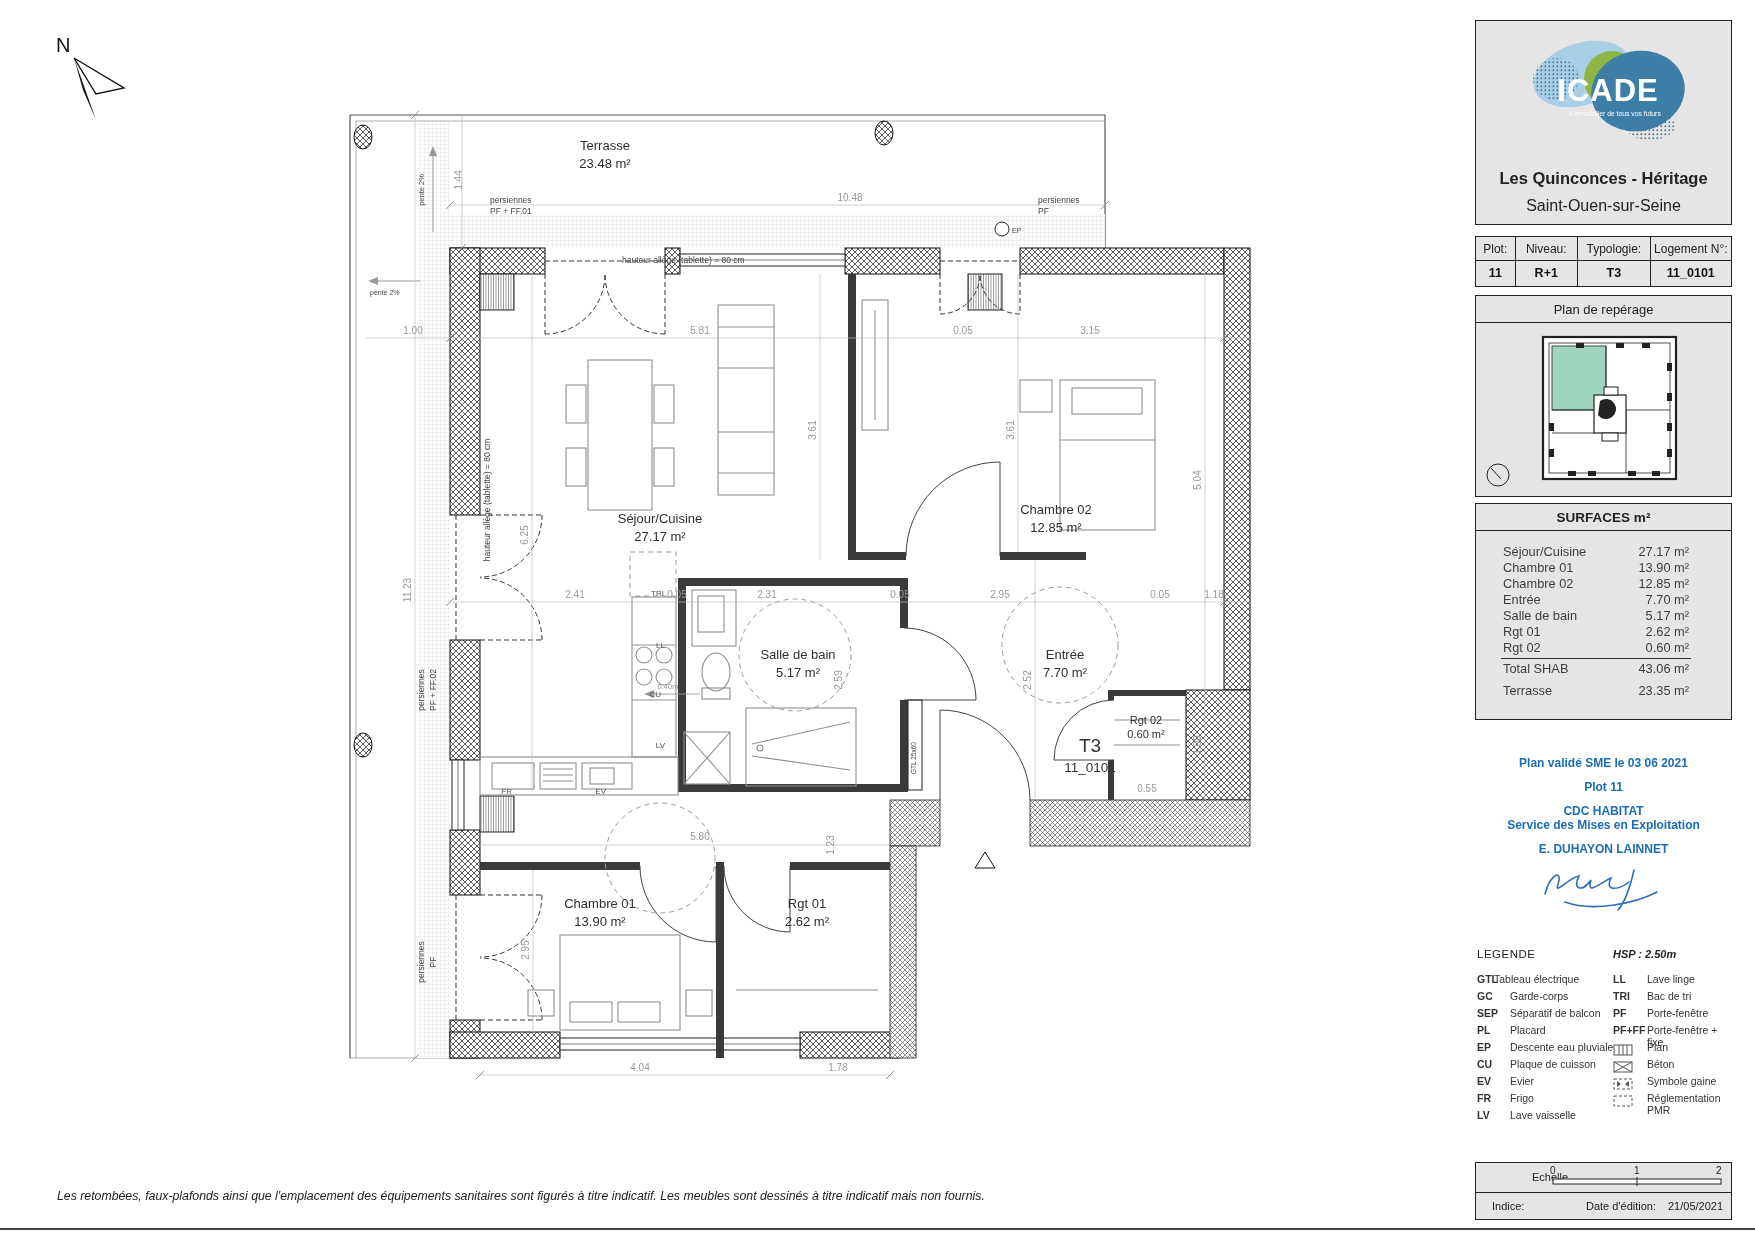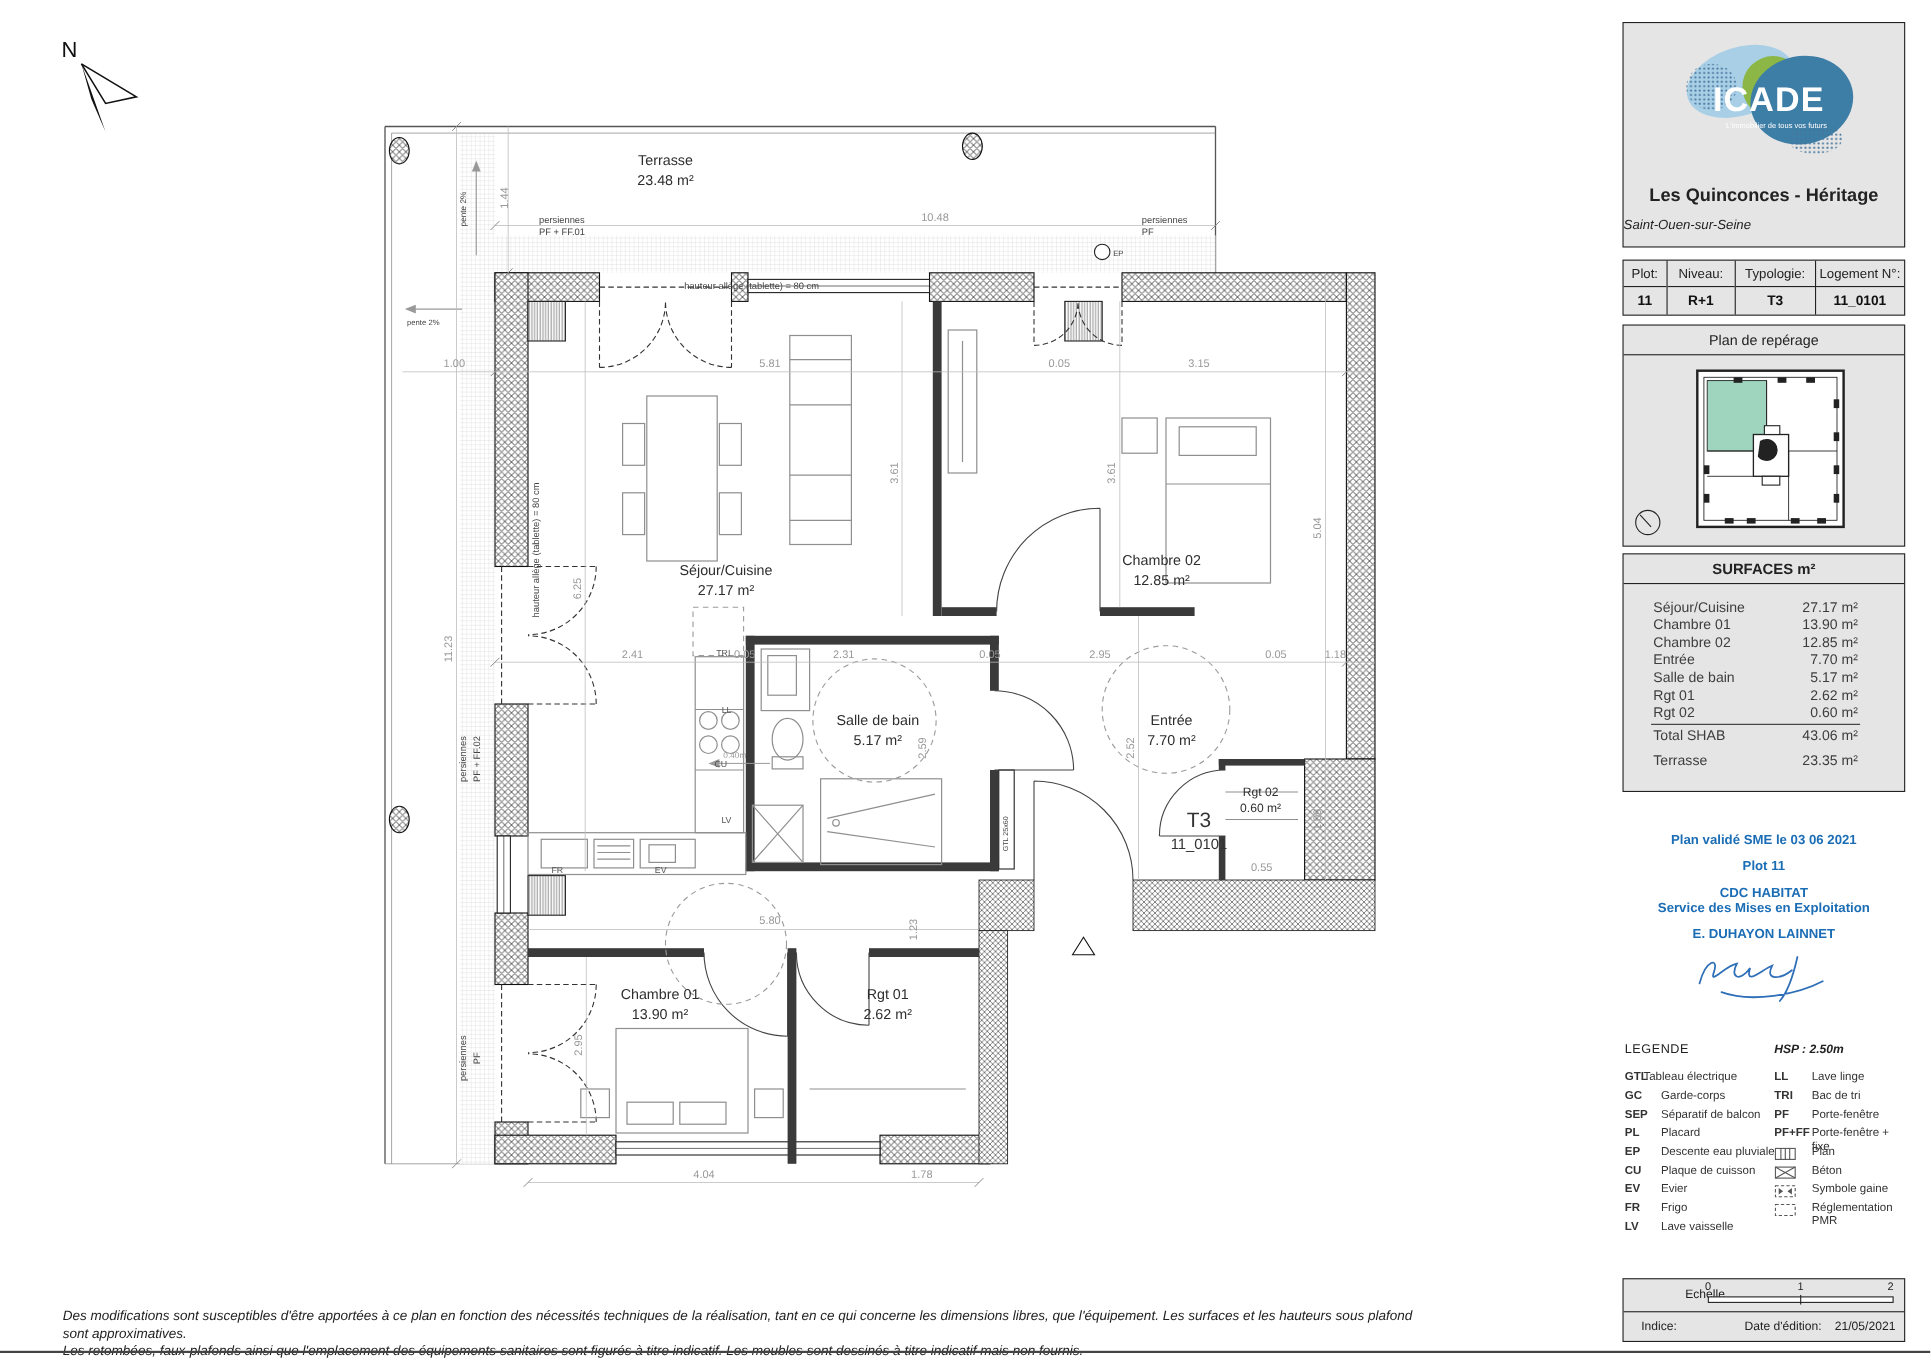--- a/index.html
+++ b/index.html
@@ -27,21 +27,21 @@
   .tag{font-size:8px;fill:#555;text-anchor:end;}
   .ann{font-size:8.5px;fill:#444;}
   .annC{font-size:8.5px;fill:#444;text-anchor:middle;}
   .t3{font-size:19px;fill:#333;text-anchor:middle;}
   .t3n{font-size:13.5px;fill:#333;text-anchor:middle;}
   
   #panel{left:1475px;top:0;width:259px;height:1240px;}
   .box{position:absolute;left:0;width:257px;border:1.4px solid #222;background:#e5e5e5;box-sizing:border-box;}
   .boxtitle{text-align:center;font-size:13px;color:#222;border-bottom:1.2px solid #222;padding:6px 0 5px 0;}
   #projTitle{font-size:16.5px;color:#222;text-align:center;}
-  #projCity{font-size:12px;color:#222;font-style:italic;}
+  #projCity{font-size:16px;color:#222;text-align:center;}
   .itable{display:grid;grid-template-columns:15.5% 24.5% 28.5% 31.5%;}
   .itable .c{border-right:1.1px solid #222;text-align:center;box-sizing:border-box;}
   .itable .c:last-child{border-right:none;}
   .ih{font-size:12px;color:#222;padding:5px 0 4px;border-bottom:1.1px solid #222;}
   .iv{font-weight:bold;font-size:12.5px;color:#111;padding:5px 0 4px;}
   .srow{position:relative;height:16px;font-size:12.8px;color:#3d3d3d;}
   .srow .n{position:absolute;left:27px;}
   .srow .v{position:absolute;right:42px;}
   .blue{color:#1B6DB5;font-weight:bold;font-size:12px;text-align:center;}
   .leg{font-size:10.5px;color:#333;position:absolute;}
@@ -486,17 +486,16 @@
     </div>
     <div class="abs" style="left:0;top:29px;width:100%;height:29px;">
       <span class="abs" style="left:16px;top:8px;font-size:11px;color:#222;">Indice:</span>
       <span class="abs" style="left:110px;top:8px;font-size:11px;color:#222;">Date d'édition:</span>
       <span class="abs" style="left:192px;top:8px;font-size:11px;color:#222;">21/05/2021</span>
     </div>
   </div>
 </div>
 
 <div id="discl" class="abs">
-  <div>Des modifications sont susceptibles d'être apportées à ce plan en fonction des nécessités techniques de la réalisation, tant en ce qui concerne les dimensions libres, que l'équipement. Les surfaces et les hauteurs sous plafond sont approximatives.</div>
   <div>Les retombées, faux-plafonds ainsi que l'emplacement des équipements sanitaires sont figurés à titre indicatif. Les meubles sont dessinés à titre indicatif mais non fournis.</div>
 </div>
 
 <div class="abs" style="left:0;top:1228px;width:1755px;height:2px;background:#444;"></div>
 
 </body></html>

